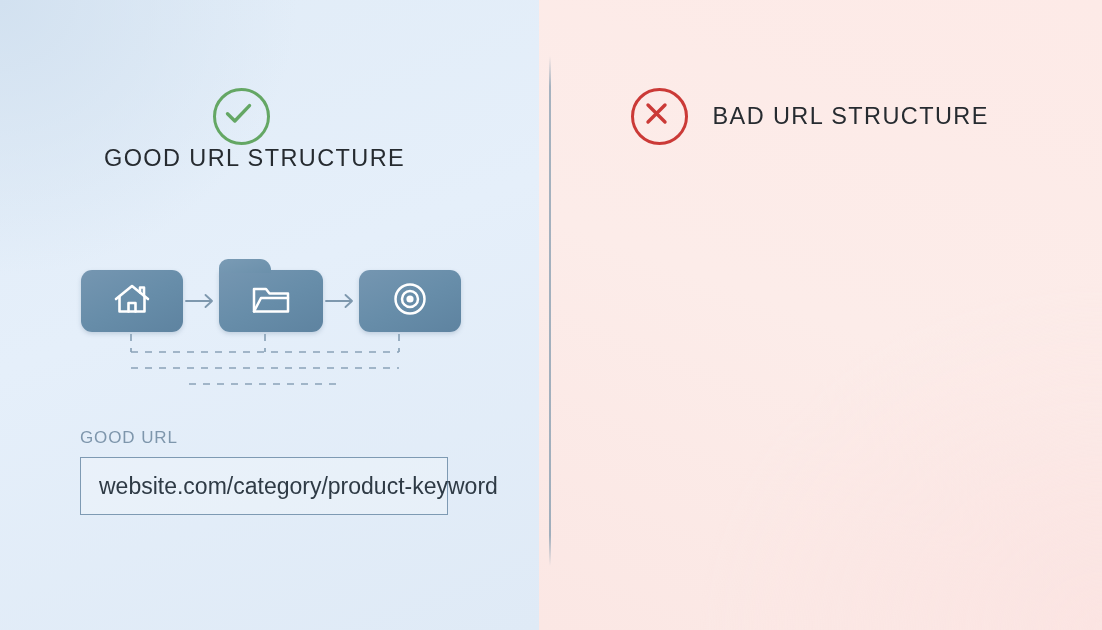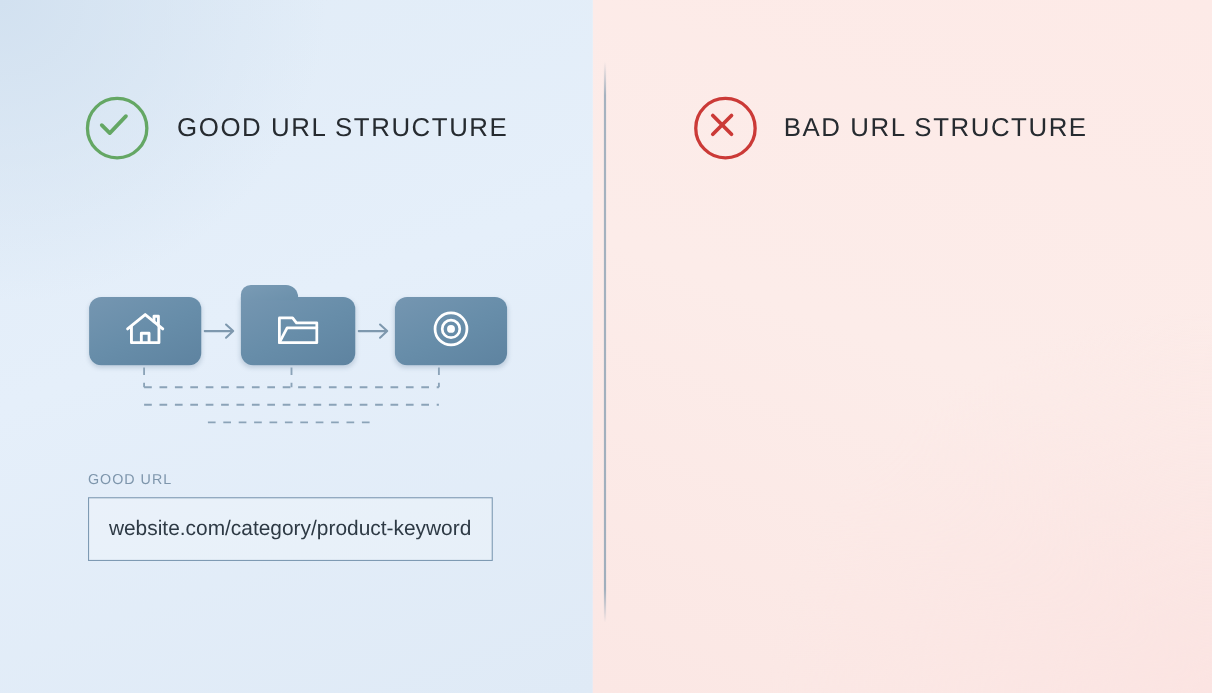--- a/index.html
+++ b/index.html
@@ -47,21 +47,21 @@
       rgba(150,168,184,0) 100%);
     z-index: 5;
   }
 
   
   .hdr {
     position: absolute;
     display: flex;
     align-items: center;
   }
-  #hdr-good { left: 78px; top: 88px; }
+  #hdr-good { left: 78px; top: 88px; flex-direction: column; }
   #hdr-bad  { left: 92px; top: 88px; }
   .hdr-badge {
     width: 51px; height: 51px;
     border-radius: 50%;
     flex: 0 0 auto;
     position: relative;
   }
   #badge-check { border: 3px solid #64a764; }
   #badge-cross { border: 3px solid #cb3a37; }
   .hdr-title {
@@ -107,36 +107,36 @@
   .arrow svg { display: block; }
 
   
   #bracket { position: absolute; left: 81px; top: 332px; width: 350px; height: 62px; }
   #bracket svg { display: block; }
 
   
   .url-block { position: absolute; }
   #url-good { left: 80px; top: 428px; width: 368px; }
   .url-label {
-    font-size: 13px;
+    font-size: 17px;
     letter-spacing: .9px;
     margin-bottom: 9px;
   }
   #url-good .url-label { color: #7e96ac; }
   .url-box {
     box-sizing: border-box;
     height: 58px;
     display: flex; align-items: center;
     padding-left: 18px;
   }
   #url-good .url-box {
     border: 1.6px solid #7e9ab3;
     background: rgba(255,255,255,.22);
   }
-  .url-text { font-size: 19px; white-space: nowrap; }
+  .url-text { font-size: 23px; white-space: nowrap; }
   #url-good .url-text { color: #2e3a45; }
 </style>
 </head>
 <body>
 
 <div id="stage">
 
   <div class="panel" id="panel-good">
 
     <div class="hdr" id="hdr-good">

